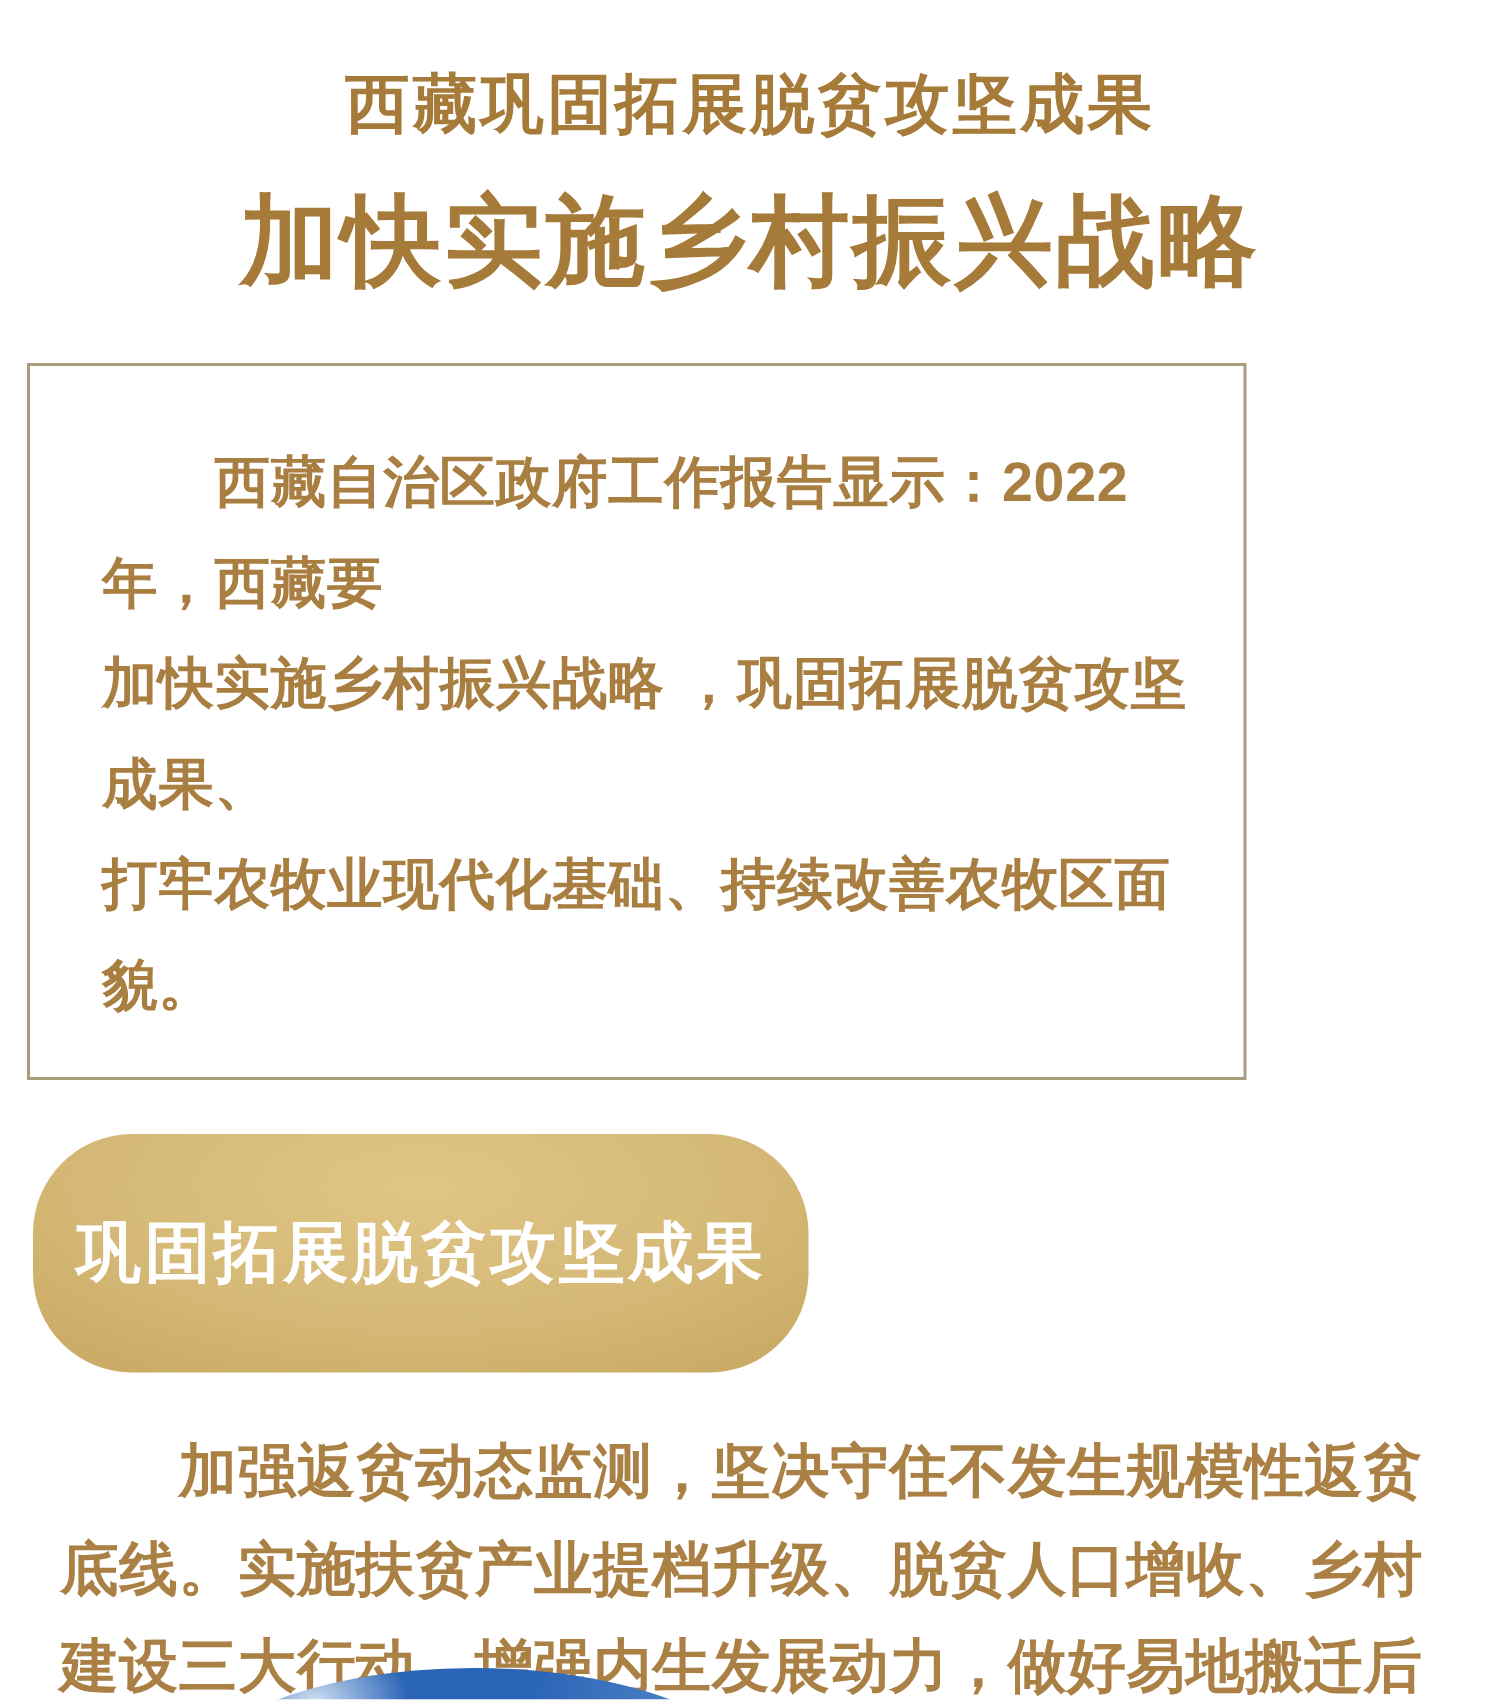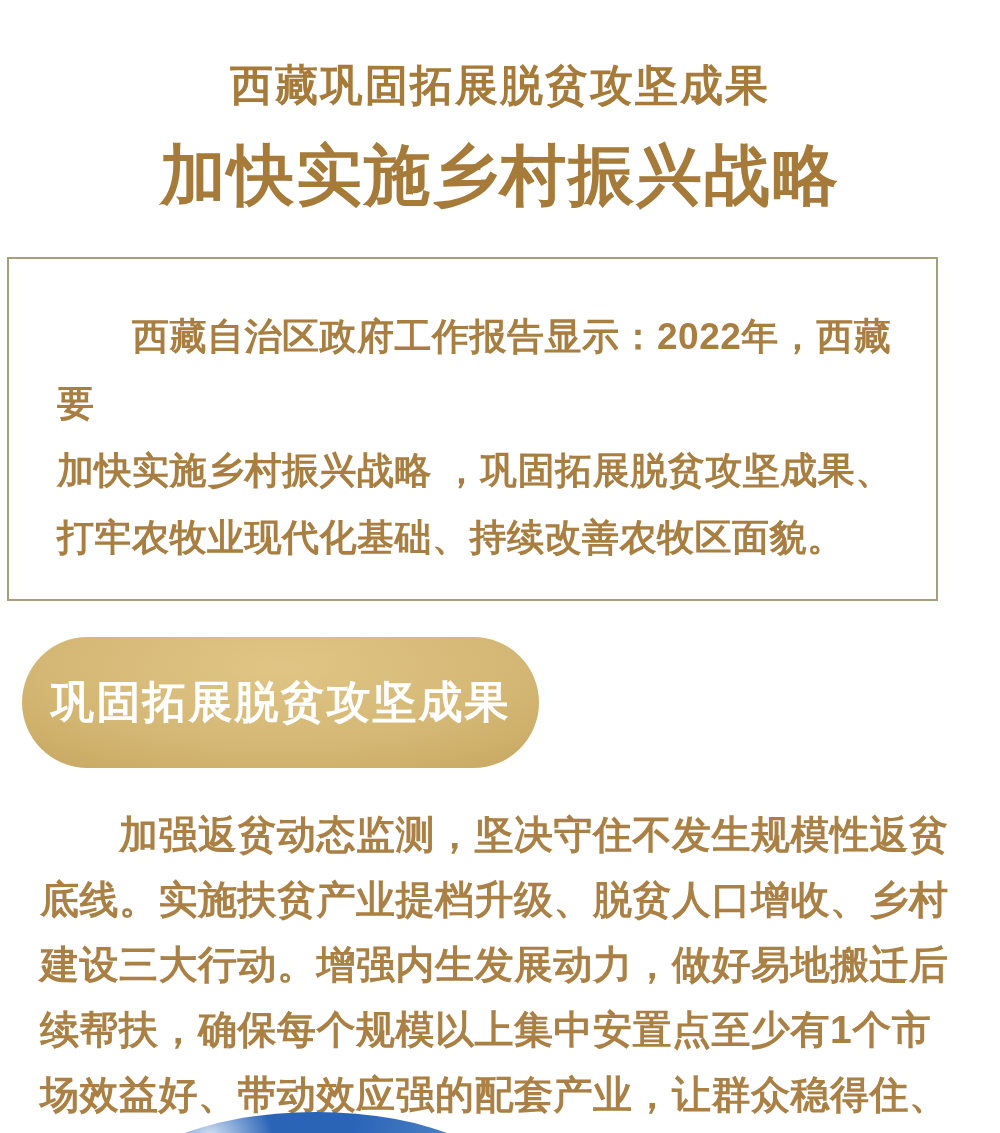--- a/index.html
+++ b/index.html
@@ -11,54 +11,54 @@
     position: relative;
     width: 1000px;
     height: 1133px;
     overflow: hidden;
     background: #ffffff;
     font-family: "Liberation Sans", sans-serif;
     font-weight: bold;
   }
   .title-secondary {
     margin: 0;
-    padding-top: 58px;
+    padding-top: 43px;
     text-align: center;
     font-size: 43px;
     line-height: 54px;
     letter-spacing: 2px;
     color: #a67a38;
   }
   .title-primary {
     margin: 0;
     padding-top: 28px;
     text-align: center;
     font-size: 66px;
     line-height: 70px;
     letter-spacing: 2px;
     color: #a67a38;
   }
   .summary-box {
     box-sizing: border-box;
-    margin: 47px 0 0 7px;
-    width: 931px;
+    margin: 47px 0 0 18px;
+    width: 813px;
     border: 2px solid #a89e7e;
     padding: 44px 28px 28px 48px;
   }
   .summary-text {
     font-size: 37px;
     line-height: 67px;
     letter-spacing: 0.5px;
     color: #a97e41;
     white-space: pre-line;
   }
   .section-badge {
     margin: 36px 0 0 22px;
     width: 517px;
-    height: 131px;
+    height: 159px;
     border-radius: 66px;
     display: flex;
     align-items: center;
     justify-content: center;
     background: radial-gradient(140% 190% at 50% 22%,
       #e0c586 0%, #d4b774 33%, #c3a259 62%, #ab853f 88%, #a37c36 100%);
   }
   .section-badge .badge-label {
     color: #ffffff;
     font-size: 44px;

